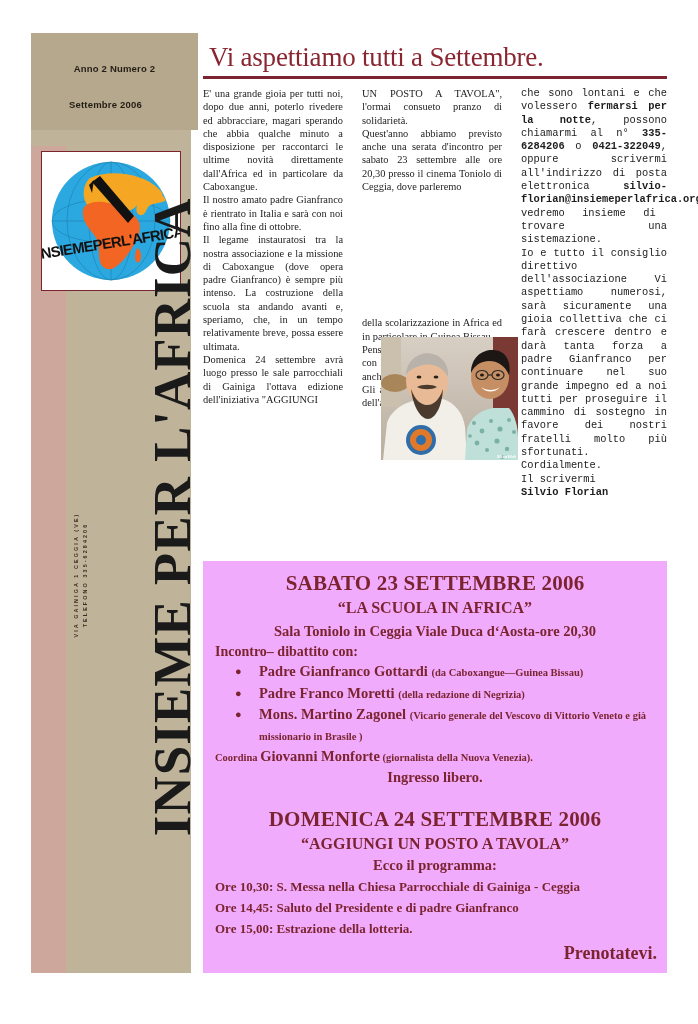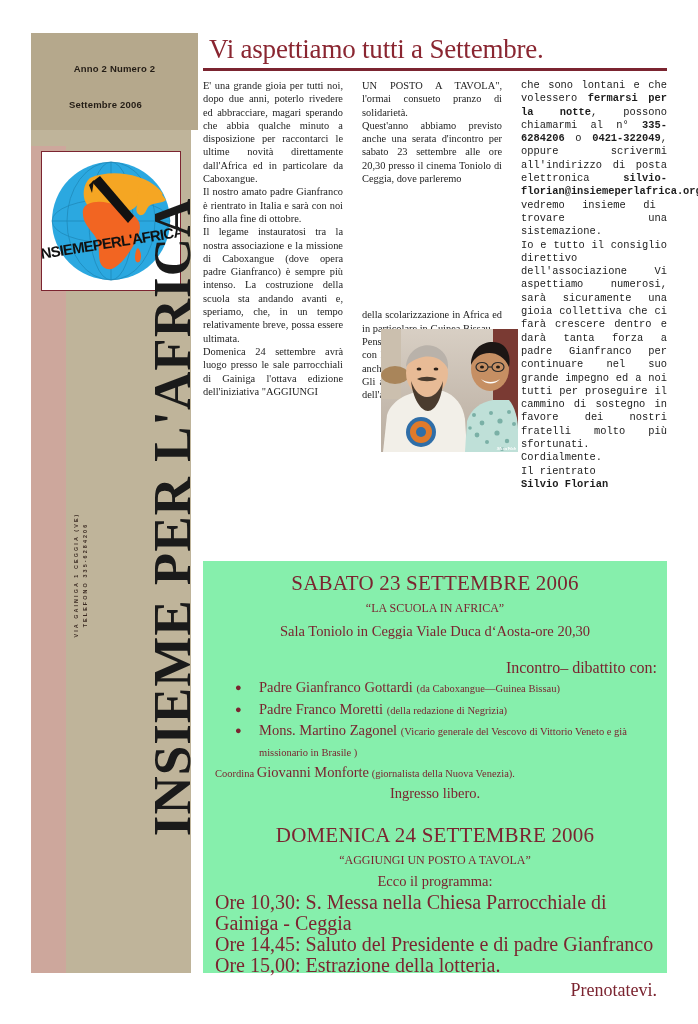--- a/index.html
+++ b/index.html
@@ -123,21 +123,21 @@
     letter-spacing: 1px;
     color: #1a1a1a;
     line-height: 64px;
     white-space: nowrap;
   }
 
   
   #content {
     position: absolute;
     left: 203px;
-    top: 32px;
+    top: 40px;
     width: 464px;
   }
 
   #headline {
     font-family: "Liberation Serif", serif;
     font-size: 27px;
     color: #8a2631;
     letter-spacing: -0.2px;
     line-height: 34px;
     padding-left: 6px;
@@ -195,50 +195,51 @@
     color: #ffffff;
   }
 
   
   #event-box {
     position: absolute;
     left: 203px;
     top: 561px;
     width: 464px;
     height: 412px;
-    background: #86efac;
+    background: #f0abfc;
     color: #7b2430;
     font-family: "Liberation Serif", serif;
     box-sizing: border-box;
     padding: 6px 10px 0 10px;
+    font-weight: bold;
   }
   .ev-title1 {
     text-align: center;
     font-size: 21px;
     line-height: 25px;
     letter-spacing: 0.2px;
     margin-top: 4px;
   }
   .ev-title2 {
     text-align: center;
-    font-size: 12px;
+    font-size: 16px;
     line-height: 24px;
     margin-top: 0px;
   }
   .ev-sub {
     text-align: center;
     font-size: 14.5px;
     line-height: 19px;
     margin-top: 2px;
   }
   .ev-lead {
-    text-align: right;
-    font-size: 16px;
+    text-align: left;
+    font-size: 14px;
     line-height: 16px;
-    margin-top: 19px;
+    margin-top: 3px;
     margin-left: 2px;
   }
   .ev-list {
     margin: 2px 0 0 0;
     padding: 0;
     list-style: none;
   }
   .ev-list li {
     position: relative;
     padding-left: 46px;
@@ -264,21 +265,21 @@
   }
   .ev-coord .small { font-size: 10.5px; }
   .ev-center {
     text-align: center;
     font-size: 14.5px;
     line-height: 19.5px;
     margin-top: 0px;
   }
   .ev-gap { height: 16px; }
   .ev-prog-line {
-    font-size: 20px;
+    font-size: 13px;
     line-height: 21px;
     margin-left: 2px;
   }
   .ev-final {
     text-align: right;
     font-size: 18px;
     line-height: 24px;
     margin-top: 2px;
   }
 </style>
@@ -358,21 +359,21 @@
         <div style="height:123px"></div>
         <p>della scolarizzazione in Africa ed in particolare in Guinea Bissau.</p>
         <p>Pensiamo infatti che, oltre che con le opere, molto si possa fare anche con le parole.</p>
         <p>Gli amici di padre Gianfranco e dell'associazione,</p>
       </div>
 
       <div class="col" id="col3">
         <p><span>che sono lontani e che volessero </span><b>fermarsi per la notte</b><span>, possono chiamarmi al n° </span><b>335-6284206</b><span> o </span><b>0421-322049</b><span>, oppure scrivermi all'indirizzo di posta elettronica </span><b>silvio-florian@insiemeperlafrica.org</b><span> vedremo insieme di trovare una sistemazione.</span></p>
         <p>Io e tutto il consiglio direttivo dell'associazione Vi aspettiamo numerosi, sarà sicuramente una gioia collettiva che ci farà crescere dentro e darà tanta forza a padre Gianfranco per continuare nel suo grande impegno ed a noi tutti per proseguire il cammino di sostegno in favore dei nostri fratelli molto più sfortunati.</p>
         <p>Cordialmente.</p>
-        <p>Il rientrato</p>
+        <p>Il scrivermi</p>
         <p><b>Silvio Florian</b></p>
       </div>
 
       <div id="photo">
         <svg width="137" height="123" viewBox="0 0 137 123">
           <defs>
             <linearGradient id="bgw" x1="0" y1="0" x2="0" y2="1">
               <stop offset="0" stop-color="#d8cfc4"></stop>
               <stop offset="1" stop-color="#b9ada0"></stop>
             </linearGradient>

